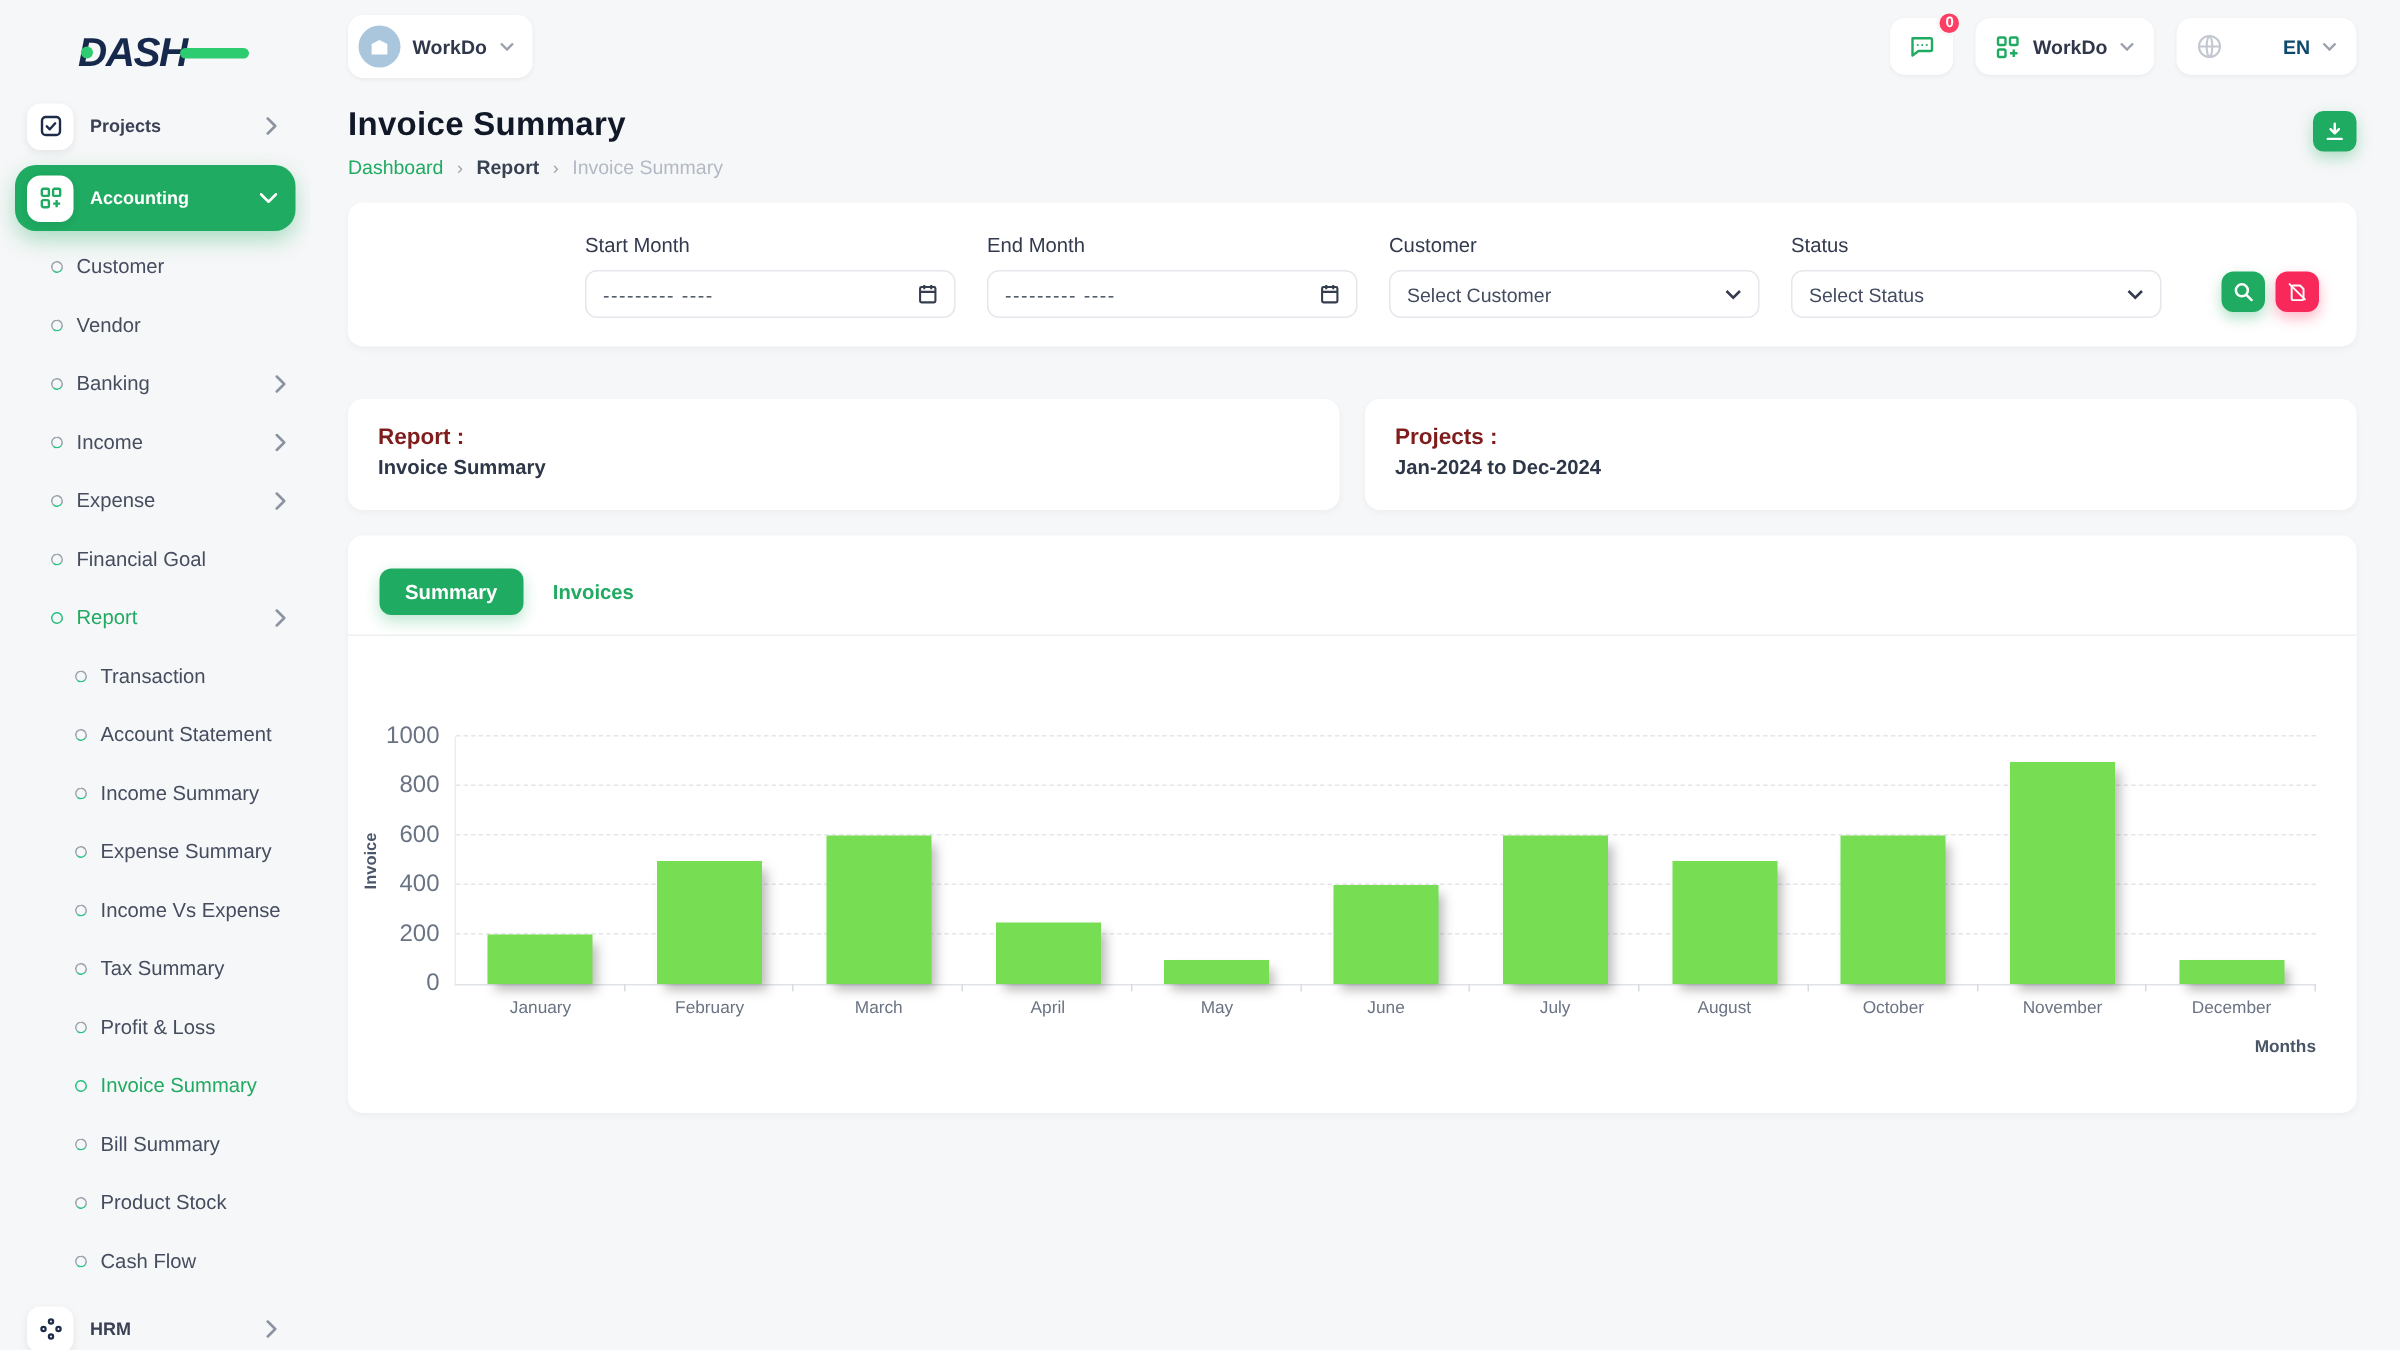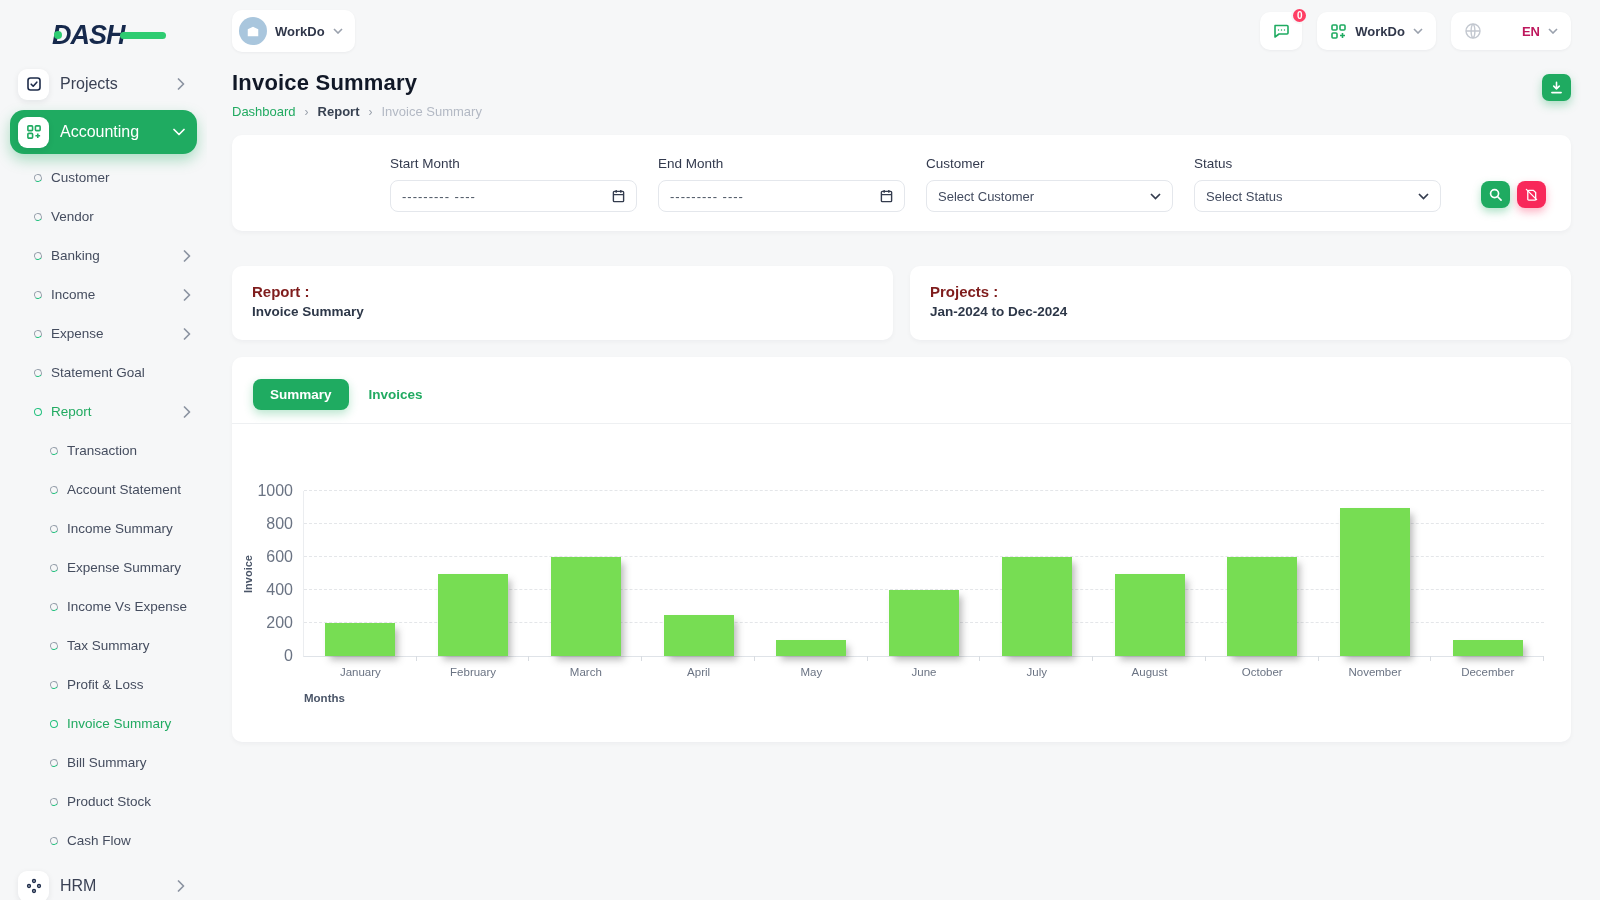--- a/index.html
+++ b/index.html
@@ -8,21 +8,21 @@
     font-family: "Liberation Sans", sans-serif;
     background:#f6f7f8; color:#2d3748; font-size:14px;
   }
   .app { display:flex; width:1600px; height:900px; }
 
   
   .sidebar { width:207px; flex:0 0 207px; height:900px; overflow:hidden; padding-top:16px; }
   .logo { margin:2px 0 10px 52px; height:34px; display:flex; align-items:center; }
   .s-nav { padding:0 0 0 0; }
   .s-item { display:flex; align-items:center; cursor:pointer; }
-  .s-item.top { margin:4px 10px; padding:5px 12px 5px 8px; gap:11px; color:#3a4154; font-weight:400; font-size:16px; border-radius:14px; height:44px;}
+  .s-item.top { margin:4px 10px; padding:5px 12px 5px 8px; gap:11px; color:#3a4154; font-weight:700; font-size:12px; border-radius:14px; height:44px;}
   .s-item.top .s-ic { width:31px; height:31px; background:#fff; border-radius:9px; display:flex; align-items:center; justify-content:center; box-shadow:0 2px 6px rgba(15,23,42,.08); color:#1e2c4a; flex:0 0 31px;}
   .s-item.top.active { background:#1fab61; color:#fff; box-shadow:0 6px 14px rgba(31,171,97,.35); }
   .s-item.top.active .s-ic { color:#1fab61; }
   .s-item.sub { padding:10px 16px 10px 34px; gap:9px; color:#454d5f; font-size:13.5px; height:39px; }
   .s-item.subsub { padding:10px 16px 10px 50px; gap:9px; color:#454d5f; font-size:13.5px; height:39px; }
   .s-item.sub.active, .s-item.subsub.active { color:#21aa61; }
   .bullet { width:8px; height:8px; border-radius:50%; border:1.5px solid #9aa3ae; border-bottom-color:#27c281; transform:rotate(-8deg); flex:0 0 8px; }
   .s-item.active .bullet { border-color:#27c281; }
   .chev { margin-left:auto; color:#8b93a1; display:flex; align-items:center; }
   .s-item.top.active .chev { color:#fff; }
@@ -37,21 +37,21 @@
           box-shadow:0 1px 3px rgba(16,24,40,.05); cursor:pointer; }
   .ws-pill { padding:0 12px 0 7px; height:42px; }
   .ws-avatar { width:28px; height:28px; border-radius:50%; background:#a9c6dd; display:flex; align-items:center; justify-content:center; color:#fff; }
   .topbar-right { display:flex; gap:15px; align-items:center; }
   .icon-pill { position:relative; padding:0 12px; }
   .badge { position:absolute; top:-5px; right:-6px; min-width:17px; height:17px; border-radius:9px; background:#ff3e64;
            color:#fff; font-size:10px; font-weight:700; display:flex; align-items:center; justify-content:center; border:2px solid #f6f7f8; padding:0 3px;}
   .green-ic { color:#1fab61; display:flex; }
   .gray-ic { color:#c3c8d0; display:flex; }
   .chev-sm { color:#9aa1ad; display:flex; }
-  .lang-txt { color:#be185d;padding-left:32px; }
+  .lang-txt { color:#0c4a6e;padding-left:32px; }
 
   .page-head { display:flex; justify-content:space-between; align-items:flex-start; padding:18px 29px 0 25px; }
   .page-head h1 { font-size:22px; font-weight:700; color:#111827; letter-spacing:.2px; }
   .crumbs { margin-top:8px; font-size:13px; display:flex; align-items:center; gap:9px; }
   .crumb-link { color:#21aa61; cursor:pointer; }
   .crumb-mid { color:#374151; font-weight:600; cursor:pointer; }
   .crumb-cur { color:#b3b9c4; }
   .crumb-sep { color:#9aa1ac; font-size:12px; }
   .dl-btn { width:29px; height:27px; border:none; border-radius:7px; background:#1fab61; color:#fff; display:flex;
             align-items:center; justify-content:center; cursor:pointer; box-shadow:0 4px 10px rgba(31,171,97,.35); margin-top:4px;}
@@ -90,21 +90,21 @@
           border-left:1px solid #ebedf0; border-bottom:1px solid #dfe3e8; }
   .gridline { position:absolute; left:0; right:0; border-top:1px dashed #e4e6e9; }
   .ytick { position:absolute; left:-55px; width:44px; text-align:right; font-size:16px; color:#6a7383; transform:translateY(50%); }
   .bars { position:absolute; left:0; right:0; top:0; bottom:0; display:flex; }
   .slot { flex:1; position:relative; display:flex; align-items:flex-end; justify-content:center; }
   .slot::after { content:''; position:absolute; right:0; bottom:-5px; width:1px; height:5px; background:#d8dce1; }
   .bar { width:70px; background:#77dd53; box-shadow:4px 5px 7px -1px rgba(60,60,60,.35); }
   .xtick { position:absolute; top:calc(100% + 10px); left:-10px; right:-10px; text-align:center; font-size:11.5px; color:#6a7383; }
   .ylabel-wrap { position:absolute; left:-66px; top:0; bottom:0; width:20px; display:flex; align-items:center; justify-content:center; }
   .ylabel { transform:rotate(-90deg); font-size:11px; font-weight:700; color:#4a5568; white-space:nowrap; }
-  .xlabel { position:absolute; top:calc(100% + 36px); left:0; right:0; text-align:left; font-size:11.5px; font-weight:700; color:#4a5568; }
+  .xlabel { position:absolute; top:calc(100% + 36px); left:0; right:0; text-align:right; font-size:11.5px; font-weight:700; color:#4a5568; }
 </style>
 </head>
 <body>
 
 <div class="app">
 
   <aside class="sidebar">
     <div class="logo">
       <svg width="120" height="32" viewBox="0 0 120 32">
         <text x="0" y="25" font-size="27" font-weight="800" letter-spacing="-1" fill="#16294c" font-family="Liberation Sans, sans-serif" font-style="italic">DASH</text>
@@ -173,21 +173,21 @@
           <span class="bullet"></span>
           <span class="s-label">Expense</span>
           <span class="chev">
             <svg width="8" height="12" viewBox="0 0 8 12" fill="none" stroke="currentColor" stroke-width="1.7" stroke-linecap="round" stroke-linejoin="round">
               <path d="M1.5 1l5 5-5 5"></path>
             </svg>
           </span>
         </div>
         <div class="s-item sub">
           <span class="bullet"></span>
-          <span class="s-label">Statement Goal</span>
+          <span class="s-label">Financial Goal</span>
         </div>
         <div class="s-item sub active">
           <span class="bullet"></span>
           <span class="s-label">Report</span>
           <span class="chev">
             <svg width="8" height="12" viewBox="0 0 8 12" fill="none" stroke="currentColor" stroke-width="1.7" stroke-linecap="round" stroke-linejoin="round">
               <path d="M1.5 1l5 5-5 5"></path>
             </svg>
           </span>
         </div>

